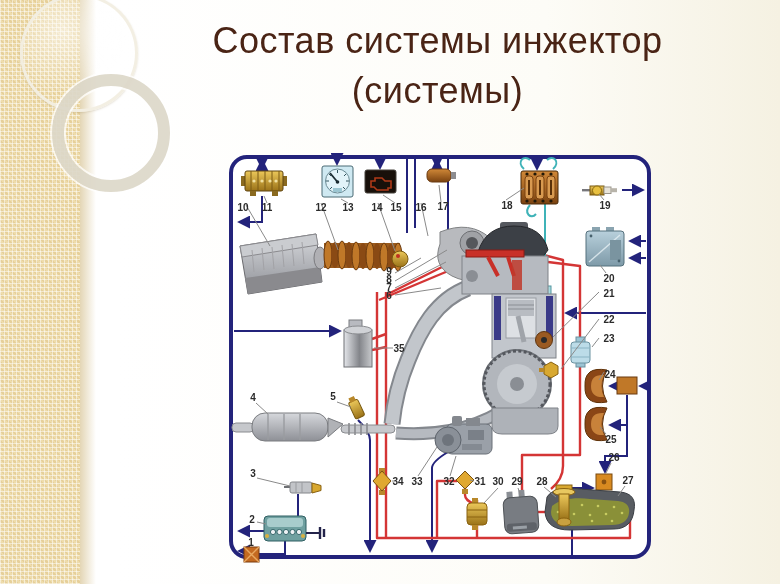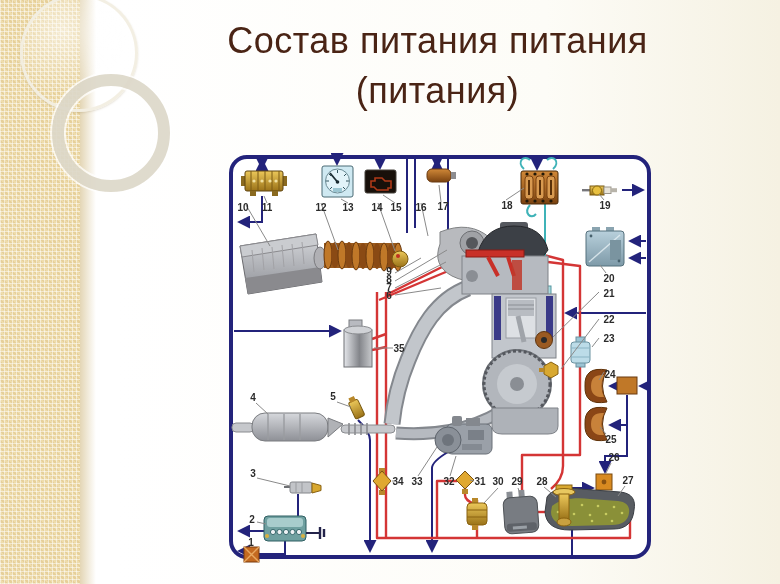--- a/index.html
+++ b/index.html
@@ -49,22 +49,22 @@
 <body>
 
 <div class="slide">
 
   <div class="side-strip"></div>
   <div class="strip-edge"></div>
   <div class="ring ring-top"></div>
   <div class="ring ring-bottom"></div>
 
   <h1 class="title">
-    <span>Состав питания питания</span><br>
-    <span>(питания)</span>
+    <span>Состав системы инжектор</span><br>
+    <span>(системы)</span>
   </h1>
 
   <div class="diagram">
   <svg width="780" height="584" viewBox="0 0 780 584">
     <defs>
       <linearGradient id="gGold" x1="0" y1="0" x2="0" y2="1">
         <stop offset="0" stop-color="#ecc85a"></stop>
             <stop offset="1" stop-color="#9a7218"></stop>
       </linearGradient>
       <linearGradient id="gCopper" x1="0" y1="0" x2="0" y2="1">

